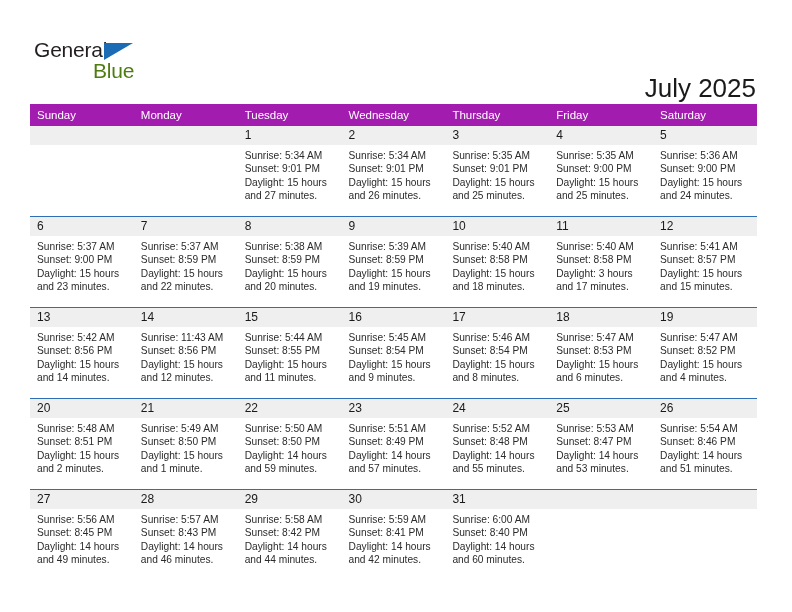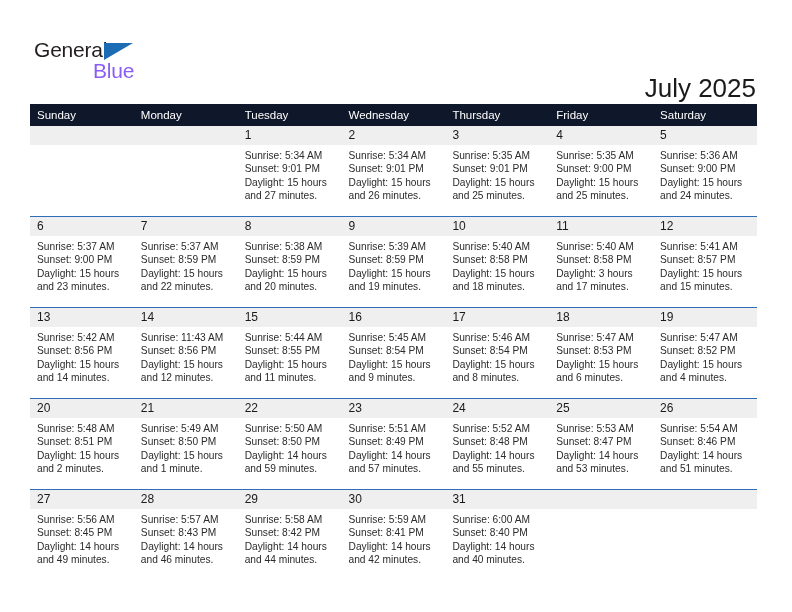--- a/index.html
+++ b/index.html
@@ -53,21 +53,21 @@
     height: 0;
     border-left: 29px solid #1b6cb5;
     border-bottom: 17px solid transparent;
   }
   .logo-blue {
     position: absolute;
     left: 59px;
     top: 21px;
     font-size: 21px;
     letter-spacing: -0.2px;
-    color: #8b5cf6;
+    color: #4d7c0f;
     font-family: "Liberation Sans", sans-serif;
   }
   .title-block {
     position: absolute;
     right: 36px;
     top: 32px;
     text-align: right;
     margin-top: 40px;
   }
   .cal-title {
@@ -87,21 +87,21 @@
   
   .calendar {
     position: absolute;
     left: 30px;
     top: 104px;
     width: 727px;
     border-collapse: collapse;
     table-layout: fixed;
   }
   .calendar th {
-    background: #0f172a;
+    background: #a21caf;
     color: #ffffff;
     font-size: 11.5px;
     font-weight: normal;
     text-align: left;
     padding: 5px 0 5px 7px;
     height: 11px;
     vertical-align: middle;
   }
   .calendar td {
     vertical-align: top;
@@ -437,21 +437,21 @@
               <div>Sunrise: 5:59 AM</div>
               <div>Sunset: 8:41 PM</div>
               <div class="wrap">Daylight: 14 hours and 42 minutes.</div>
             </div>
           </td>
           <td>
             <div class="daynum">31</div>
             <div class="details">
               <div>Sunrise: 6:00 AM</div>
               <div>Sunset: 8:40 PM</div>
-              <div class="wrap">Daylight: 14 hours and 40 minutes.</div>
+              <div class="wrap">Daylight: 14 hours and 60 minutes.</div>
             </div>
           </td>
           <td class="blank">
             <div class="daynum empty"></div>
             <div class="details">
               <div></div>
               <div></div>
               <div class="wrap"></div>
             </div>
           </td>

